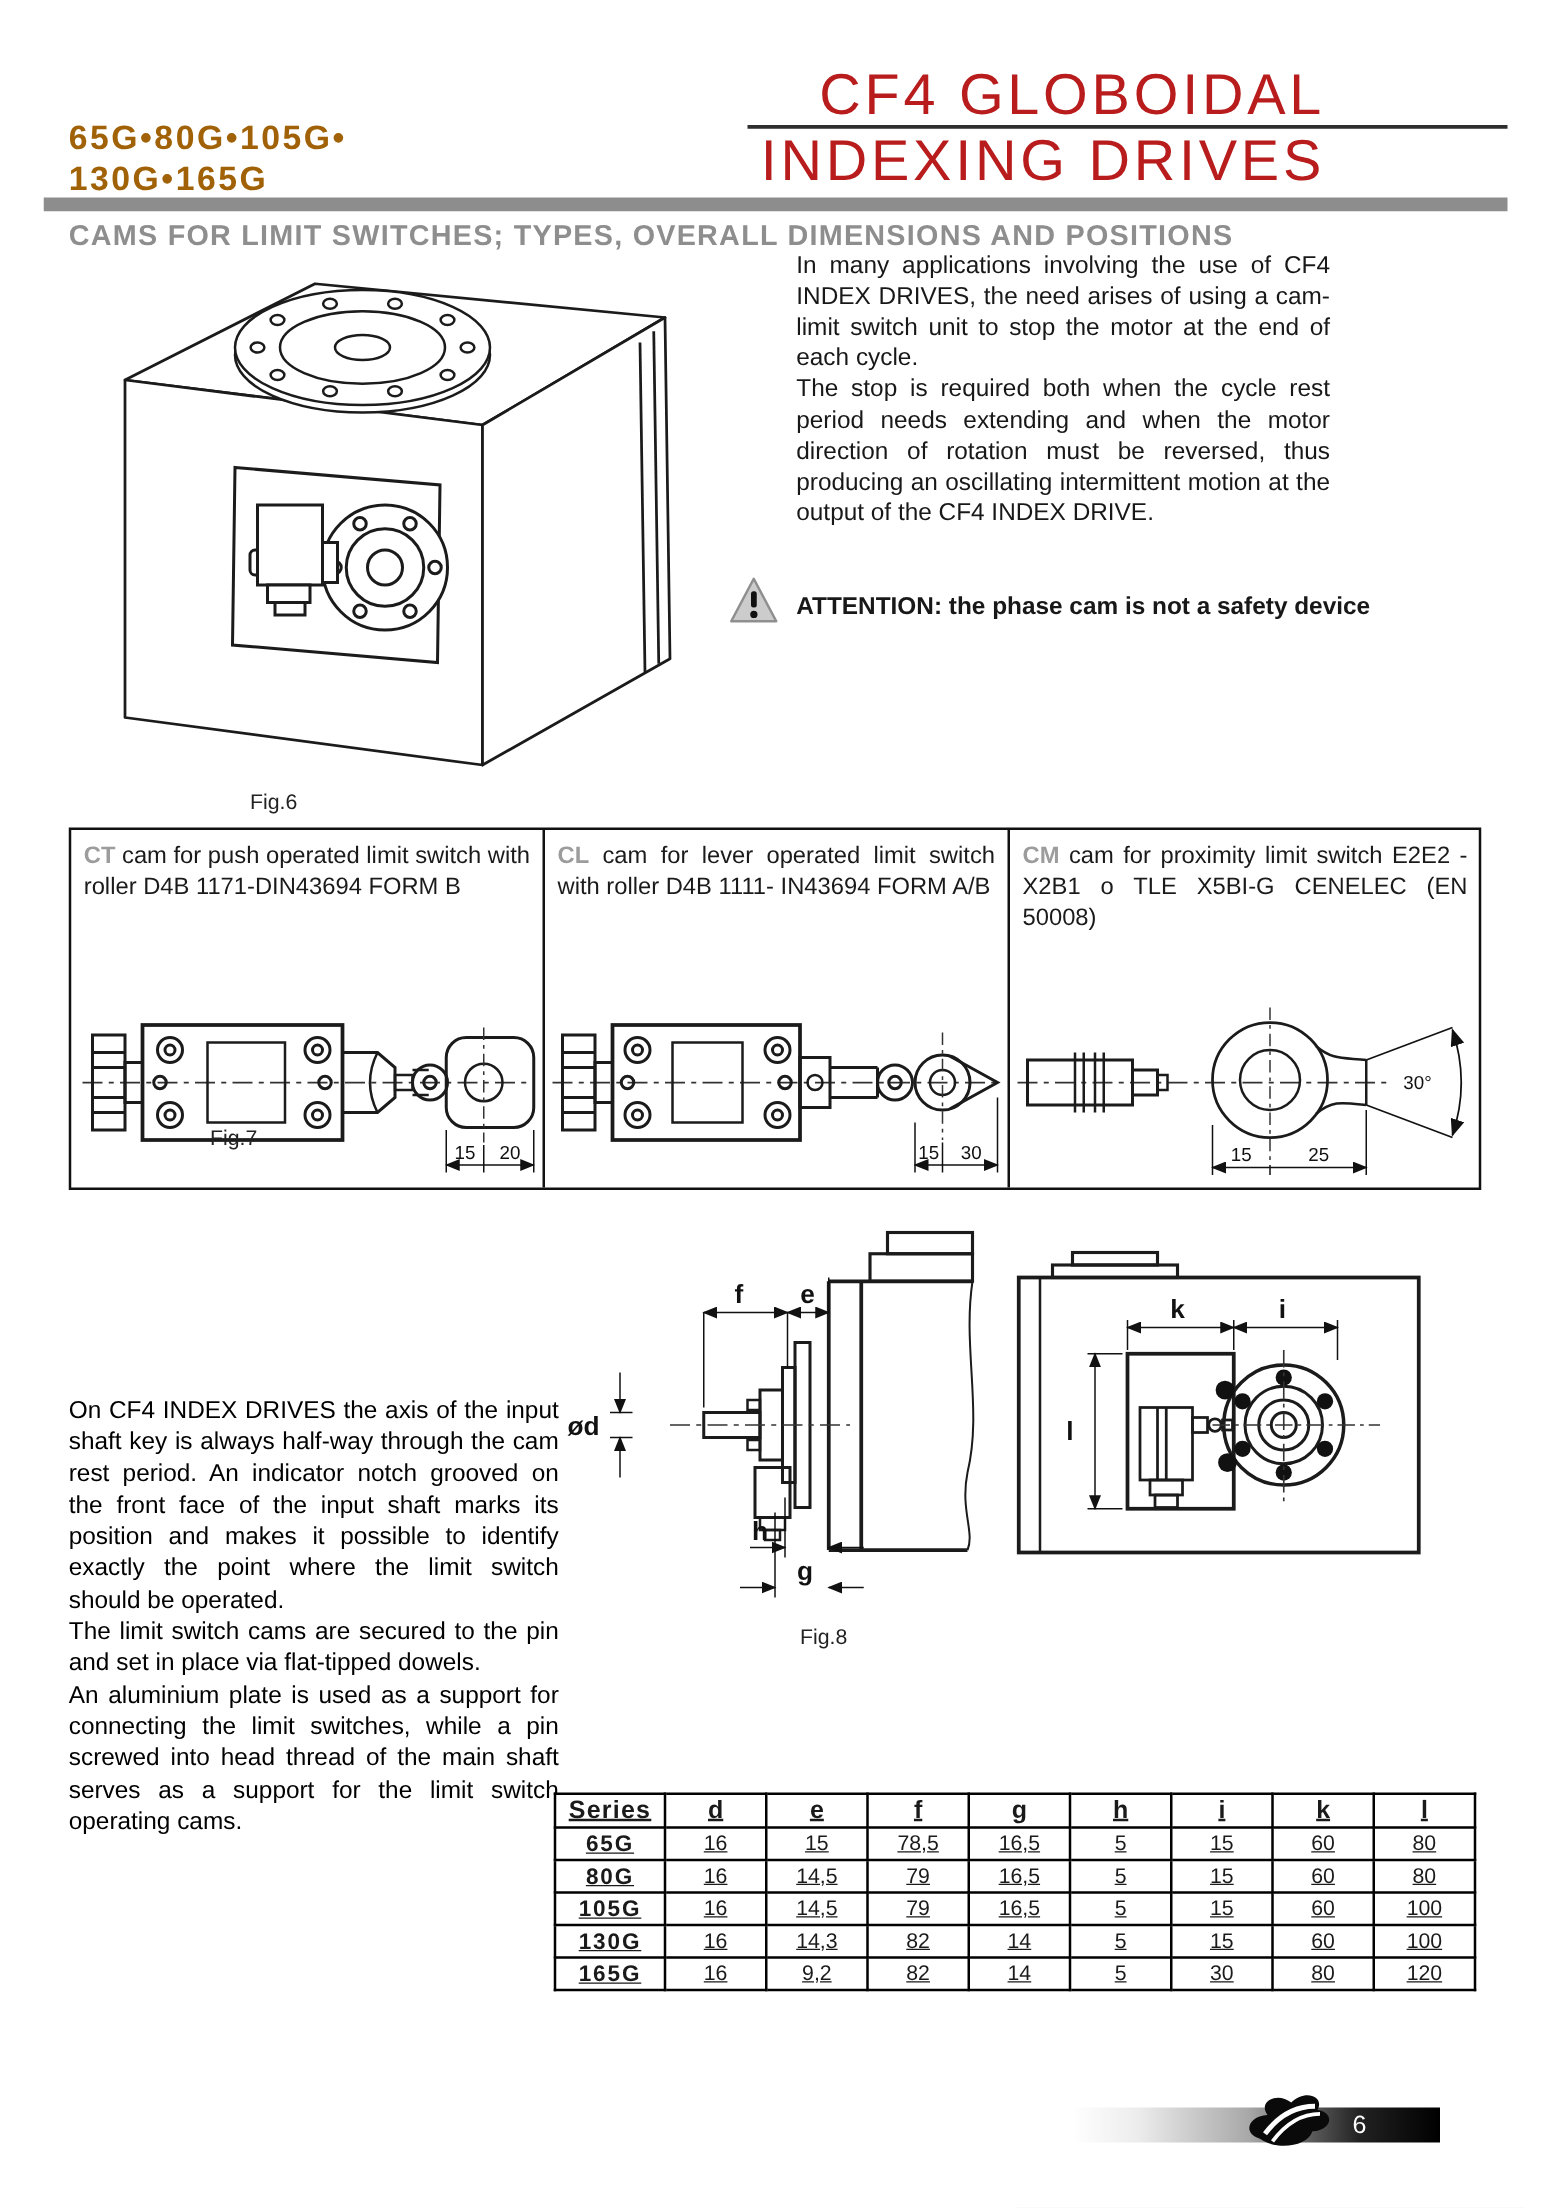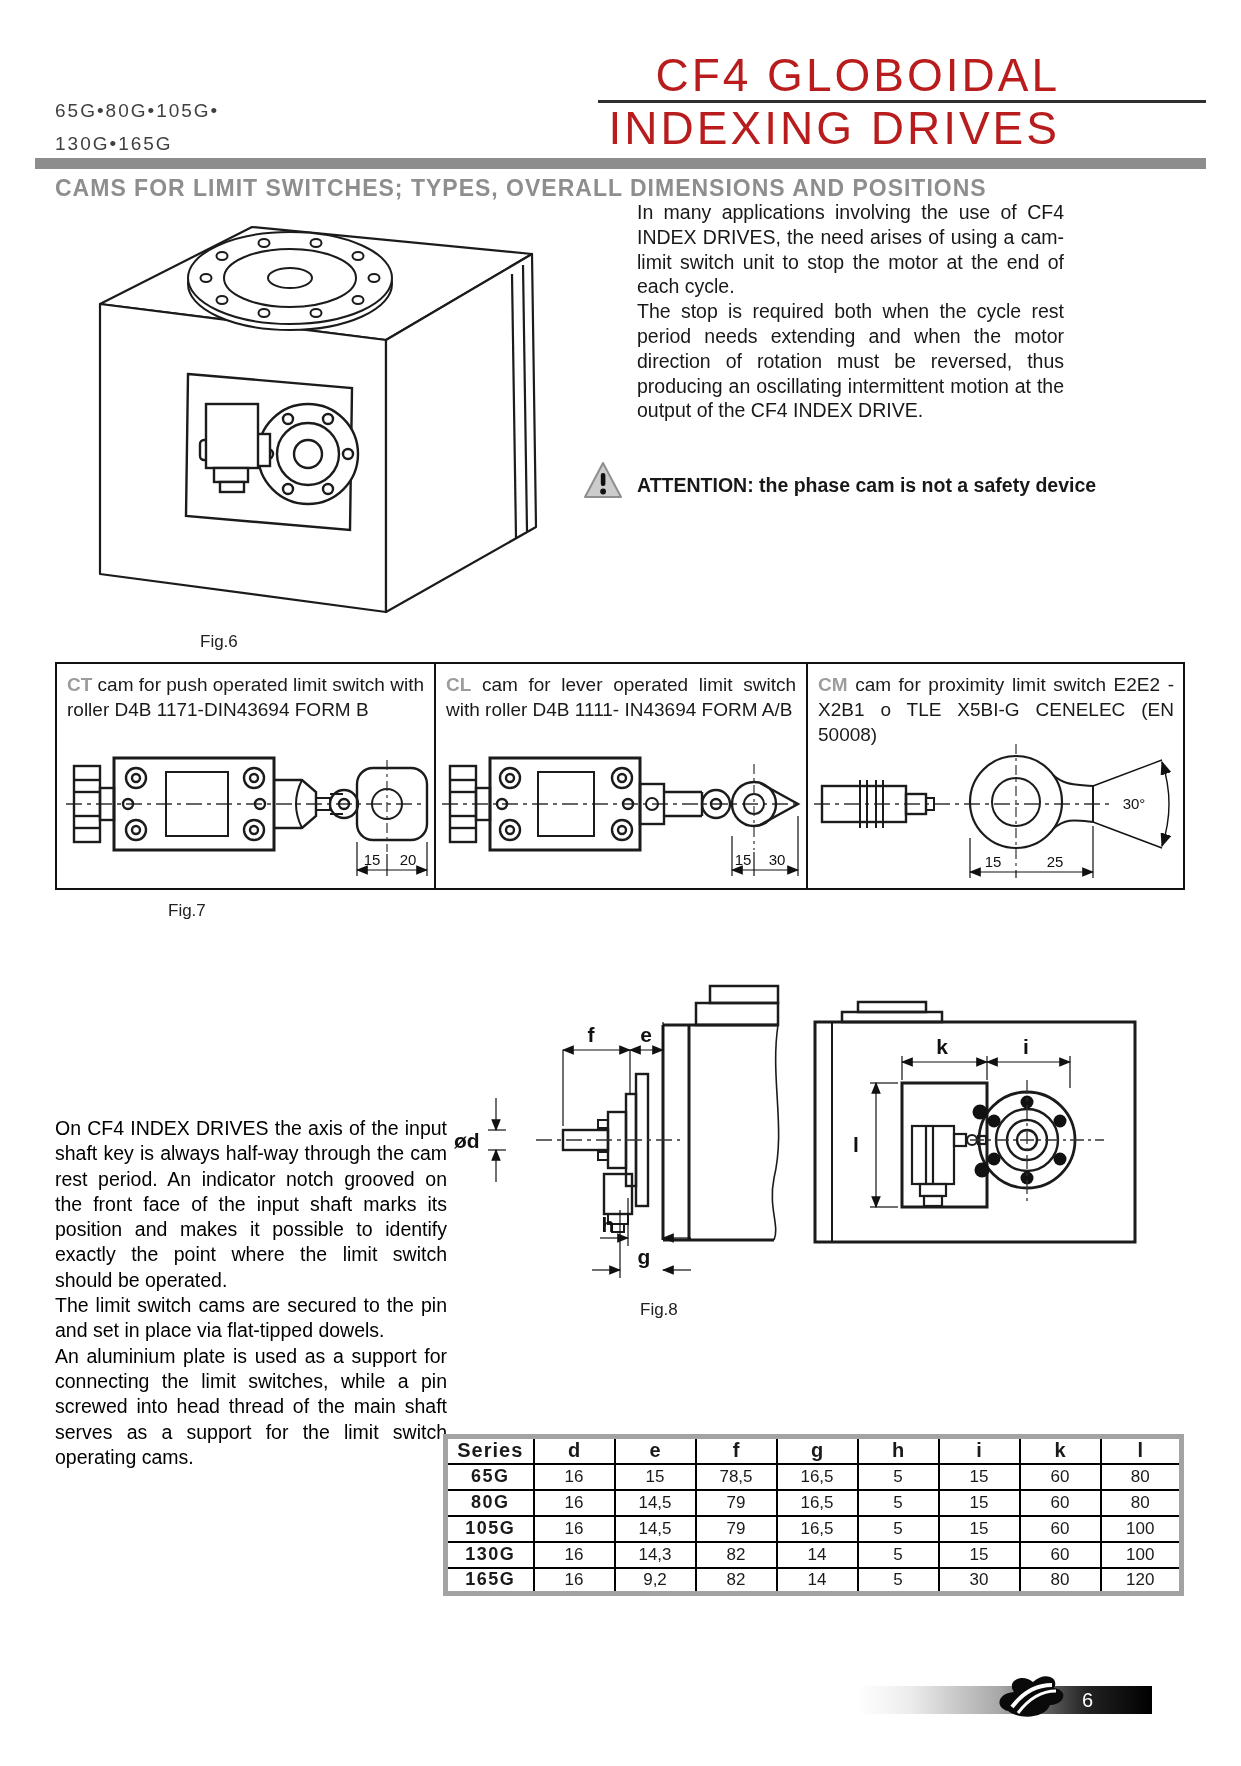--- a/index.html
+++ b/index.html
@@ -1,20 +1,20 @@
 <!DOCTYPE html>
 <html><head>
 <meta charset="utf-8">
 <style>
   * { margin:0; padding:0; box-sizing:border-box; }
   body { background:#e9e9e9; font-family:"Liberation Sans", sans-serif; }
   .page { position:relative; width:1241px; height:1766px; background:#ffffff; margin:0 auto; overflow:hidden; color:#1a1a1a; }
 
   
-  .series-label { position:absolute; left:55px; top:94px; font-size:19px; font-weight:normal; letter-spacing:2px; color:#404040; line-height:33px; }
+  .series-label { position:absolute; left:55px; top:94px; font-size:27px; font-weight:bold; letter-spacing:2px; color:#a16207; line-height:33px; }
   .page-title { position:absolute; right:181px; top:50px; text-align:right; color:#b91c1c; font-size:46px; letter-spacing:3px; line-height:50px; }
   .page-title .t2 { display:block; margin-top:3px; }
   .title-rule { position:absolute; left:598px; top:100px; width:608px; height:3px; background:#2e2e2e; }
   .divider-bar { position:absolute; left:35px; top:158px; width:1171px; height:11px; background:#8d8d8d; }
   .section-heading { position:absolute; left:55px; top:175px; font-size:23px; font-weight:bold; letter-spacing:1px; color:#8e8e8e; }
 
   
   .intro-text { position:absolute; left:637px; top:184px; width:427px; font-size:19.5px; line-height:24.8px; text-align:justify; color:#181818;margin-top:16px; }
   .intro-text p { margin:0; }
   .attention-row { position:absolute; left:582px; top:460px; width:560px;font-weight:bold; }
@@ -22,38 +22,38 @@
 
   .body-text { position:absolute; left:55px; top:1116px; width:392px; font-size:19.5px; line-height:25.3px; text-align:justify; color:#000000; }
   .body-text p { margin:0; }
 
   
   .fig-label { position:absolute; font-size:17px; color:#222; }
   #fig6-label { left:200px; top:632px; }
   #fig7-label { left:168px; top:901px; }
   #fig8-label { left:640px; top:1300px; }
 
-  .fig7-box { position:absolute; left:55px; top:662px; width:1130px; height:228px; border:2.5px solid #111; }
+  .fig7-box { position:absolute; left:55px; top:662px; width:1130px; height:290px; border:2.5px solid #111; }
   .fig7-panel { position:absolute; top:0; height:100%; padding:8px 10px 0 10px; }
   .fig7-panel.p1 { left:0; width:377px; }
   .fig7-panel.p2 { left:377px; width:372px; border-left:2.5px solid #111; }
   .fig7-panel.p3 { left:749px; width:378px; border-left:2.5px solid #111; }
   .panel-head { font-size:19px; line-height:25px; text-align:justify; color:#1a1a1a; }
   .panel-head .code { font-weight:bold; color:#9c9c9c; }
   .panel-draw { position:absolute; bottom:4px; left:50%; transform:translateX(-50%); }
 
   svg { display:block; }
   svg text { font-family:"Liberation Sans", sans-serif; fill:#111; }
   .dimnum { font-size:15px; }
   .dimletter { font-size:21px; font-weight:bold; }
 
   
   .dim-table { position:absolute; left:443px; top:1434px; border-collapse:collapse; }
   .dim-table th, .dim-table td { border:2px solid #000; text-align:center; vertical-align:middle; background:#fff; }
-  .dim-table table, .dim-table { border:5px solid #a3a3a3; }
+  .dim-table table, .dim-table { border:2px solid #a3a3a3;text-decoration:underline; }
   .dim-table th { width:81px; height:27px; font-size:20px; font-weight:bold; }
   .dim-table th.series-col { width:88px; letter-spacing:1px; }
   .dim-table td { height:26px; font-size:17px; }
   .dim-table td.series-cell { font-weight:bold; font-size:18px; letter-spacing:1.5px; }
 
   
   .footer-bar { position:absolute; left:858px; top:1686px; width:294px; height:28px;
     background:linear-gradient(90deg,#ffffff 0%,#ececec 18%,#a8a8a8 48%,#222222 78%,#000000 100%); }
   .footer-logo { position:absolute; left:136px; top:-15px; }
   .page-number { position:absolute; left:224px; top:3px; color:#ffffff; font-size:20px; letter-spacing:1px; }

